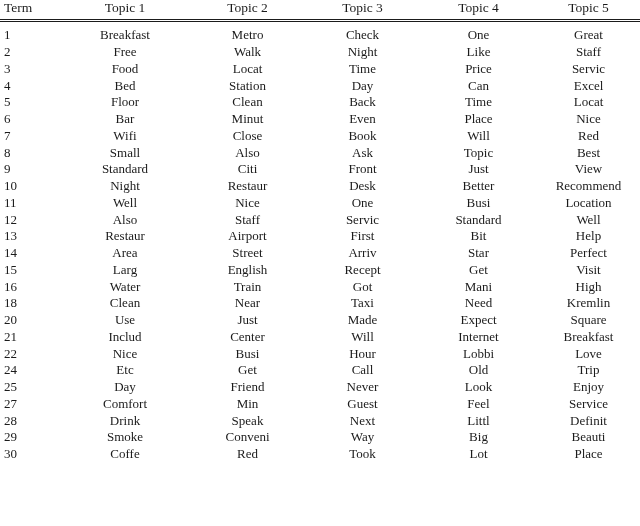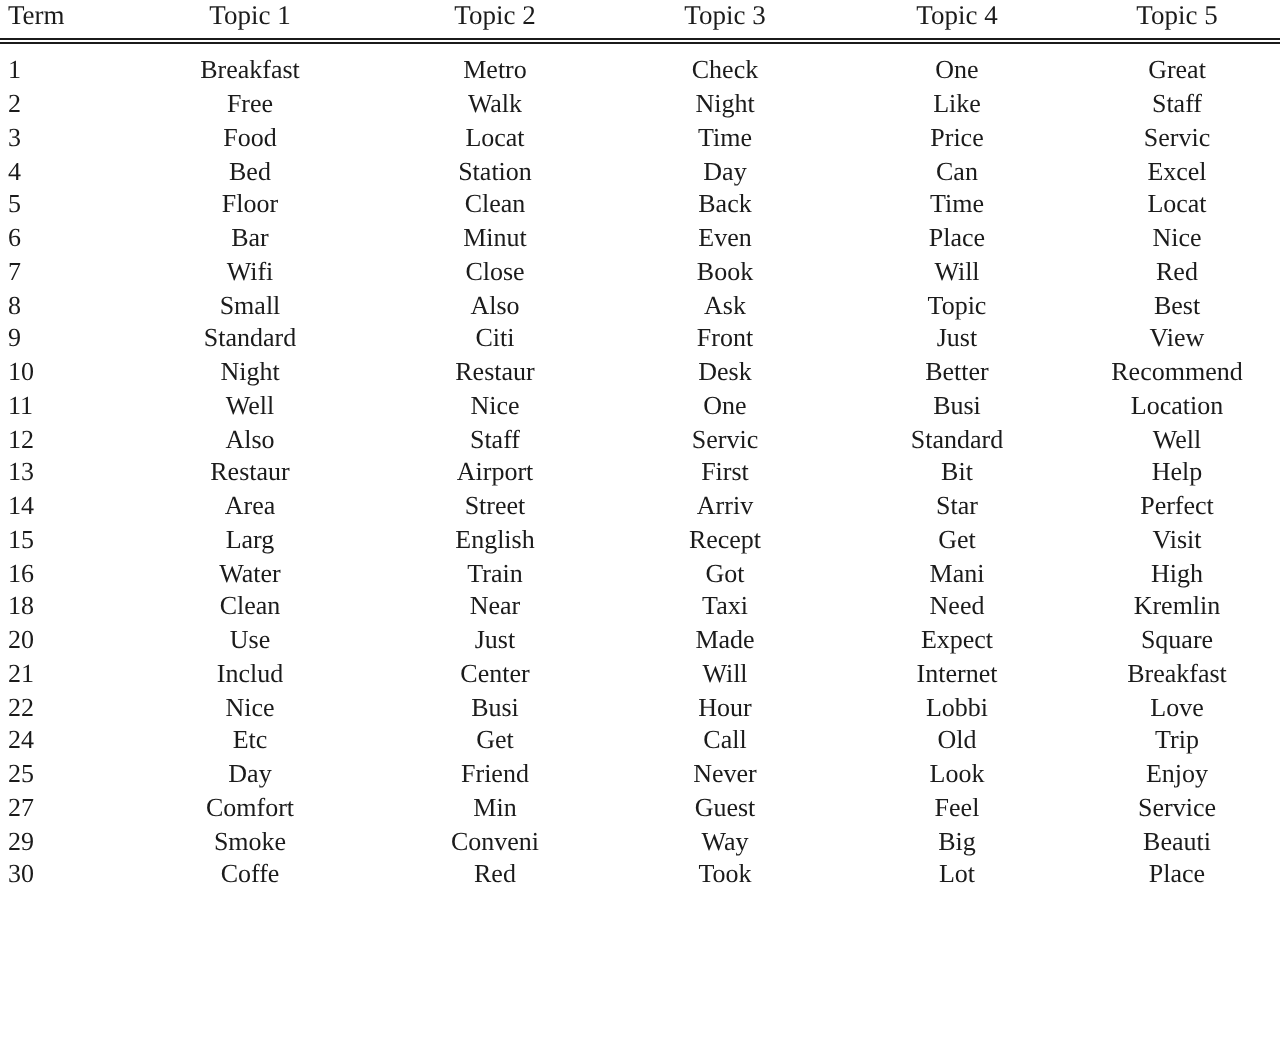--- a/index.html
+++ b/index.html
@@ -247,20 +247,28 @@
       </tr>
       <tr>
         <td class="term-col">27</td>
         <td>Comfort</td>
         <td>Min</td>
         <td>Guest</td>
         <td>Feel</td>
         <td>Service</td>
       </tr>
       <tr>
+        <td class="term-col">28</td>
+        <td>Drink</td>
+        <td>Speak</td>
+        <td>Next</td>
+        <td>Littl</td>
+        <td>Definit</td>
+      </tr>
+      <tr>
         <td class="term-col">29</td>
         <td>Smoke</td>
         <td>Conveni</td>
         <td>Way</td>
         <td>Big</td>
         <td>Beauti</td>
       </tr>
       <tr>
         <td class="term-col">30</td>
         <td>Coffe</td>

